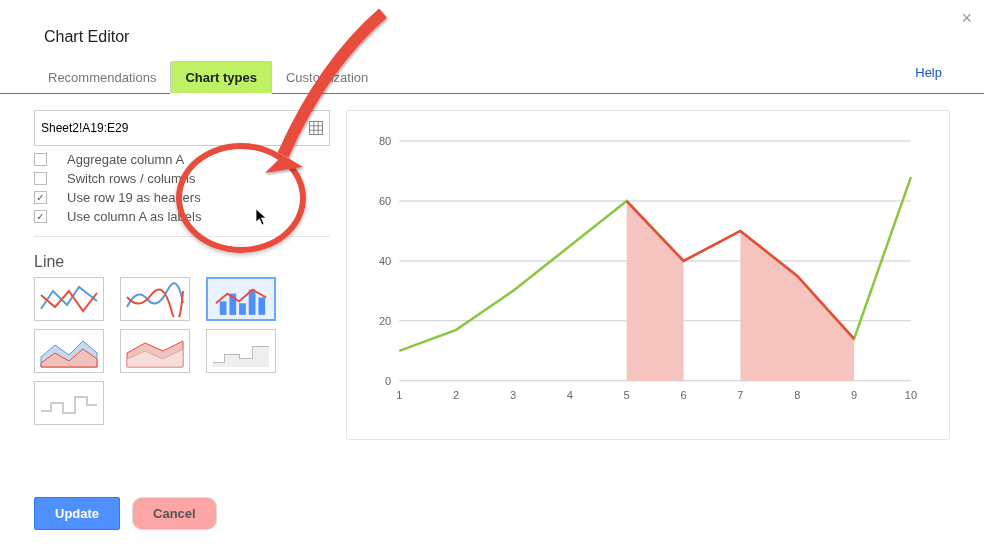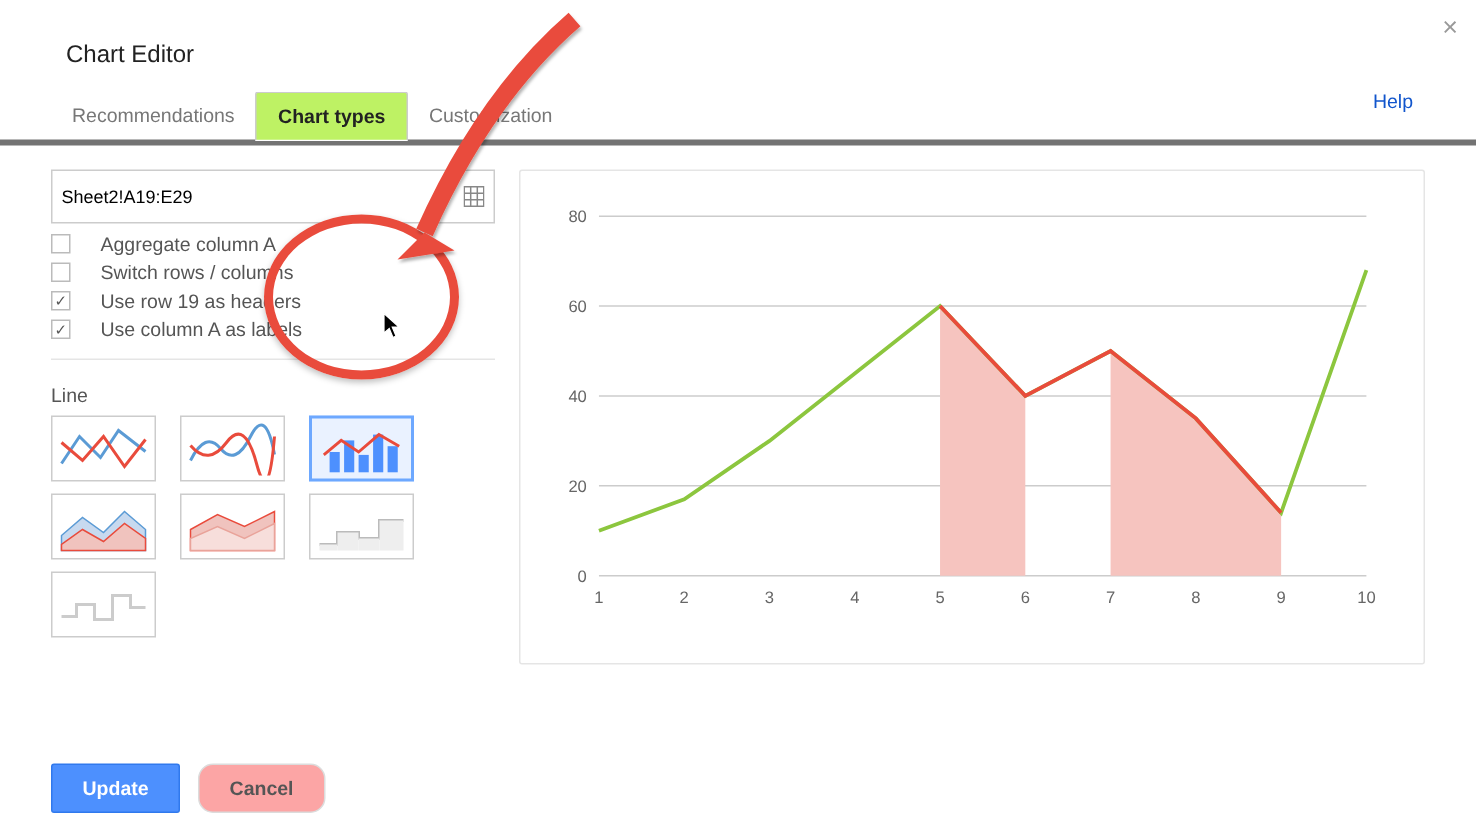--- a/index.html
+++ b/index.html
@@ -1,37 +1,37 @@
 <!DOCTYPE html>
 <html><head>
 <meta charset="utf-8">
 <style>
   * { box-sizing: border-box; margin: 0; padding: 0; }
   body { font-family: Arial, sans-serif; font-size: 13px; color: #333; background: #fff; width: 984px; height: 548px; position: relative; overflow: hidden; }
   .close-x { position: absolute; top: 8px; right: 12px; font-size: 18px; color: #999; cursor: pointer; }
   .dialog-title { font-size: 16px; font-weight: normal; color: #222; padding: 28px 0 14px 44px; }
-  .tabs { display: flex; border-bottom: 4px solid #737373; padding: 0 34px; }
+  .tabs { display: flex; align-items: center; border-bottom: 1px solid #737373; padding: 0 34px; }
   .tab { padding: 8px 14px; color: #777; cursor: pointer; position: relative; top: 1px; }
   .tab.active { color: #222; font-weight: bold; border: 1px solid #ccc; border-bottom: 1px solid #fff; border-radius: 2px 2px 0 0; background: #bef264; }
   .help { margin-left: auto; margin-right: 8px; color: #1155cc; cursor: pointer; padding-bottom: 8px; }
   .content { display: flex; padding: 16px 34px 0 34px; gap: 16px; }
   .left { width: 296px; }
   .right { flex: 1; position: relative; }
   .range-row { display: flex; border: 1px solid #ccc; height: 30px; align-items: center; padding: 17px 6px; margin-bottom: 4px; }
   .range-input { border: none; outline: none; flex: 1; font-size: 12px; }
   .grid-icon { width: 14px; height: 14px; display: inline-block; }
   .cb-row { display: flex; align-items: center; gap: 20px; font-size: 13px; color: #555; padding: 2px 0; }
   .cb { width: 13px; height: 13px; border: 1px solid #bbb; display: inline-flex; align-items: center; justify-content: center; font-size: 10px; color: #555; }
   .cb.checked::before { content: "✓"; }
   .chart-type-scroll { border-top: 1px solid #e5e5e5; margin-top: 10px; padding-top: 10px; position: relative; max-height: 250px; overflow: hidden; }
-  .section-label { color: #555; font-size: 13px; margin: 6px 0; }
+  .section-label { color: #555; font-size: 16px; margin: 6px 0; }
   .thumb-row { display: flex; gap: 16px; margin-bottom: 8px; }
   .thumb { width: 70px; height: 44px; border: 1px solid #ccc; background: #fff; display: flex; align-items: center; justify-content: center; padding: 4px; cursor: pointer; }
   .thumb.selected { border: 2px solid #6da8ff; background: #eaf2ff; }
-  .buttons { position: absolute; left: 34px; bottom: 6px; display: flex; gap: 12px; align-items: center; }
+  .buttons { position: absolute; left: 34px; bottom: 18px; display: flex; gap: 12px; align-items: center; }
   .btn { padding: 8px 20px; font-size: 13px; font-weight: bold; border-radius: 2px; cursor: pointer; border: 1px solid transparent; }
   .btn.primary { background: #4d90fe; color: #fff; border-color: #3079ed; }
   .btn.secondary { background: #fca5a5; color: #555; border-color: #dcdcdc; border-radius: 10px; }
   .preview-container { border: 1px solid #e5e5e5; border-radius: 2px; padding: 18px 28px 14px 10px; height: 330px; }
   .chart-title { font-weight: bold; font-size: 13px; color: #222; padding-left: 42px; margin-bottom: 6px; }
   .chart-svg { width: 100%; height: 280px; }
   .circle-annot { position: absolute; border: 6px solid #e94b3c; border-radius: 50%; width: 130px; height: 110px; top: 143px; left: 176px; pointer-events: none; box-shadow: 0 2px 4px rgba(0,0,0,0.25); }
   .arrow-annot { position: absolute; top: 5px; left: 243px; pointer-events: none; }
   .cursor { position: absolute; top: 208px; left: 255px; pointer-events: none; font-size: 14px; }
 </style>

